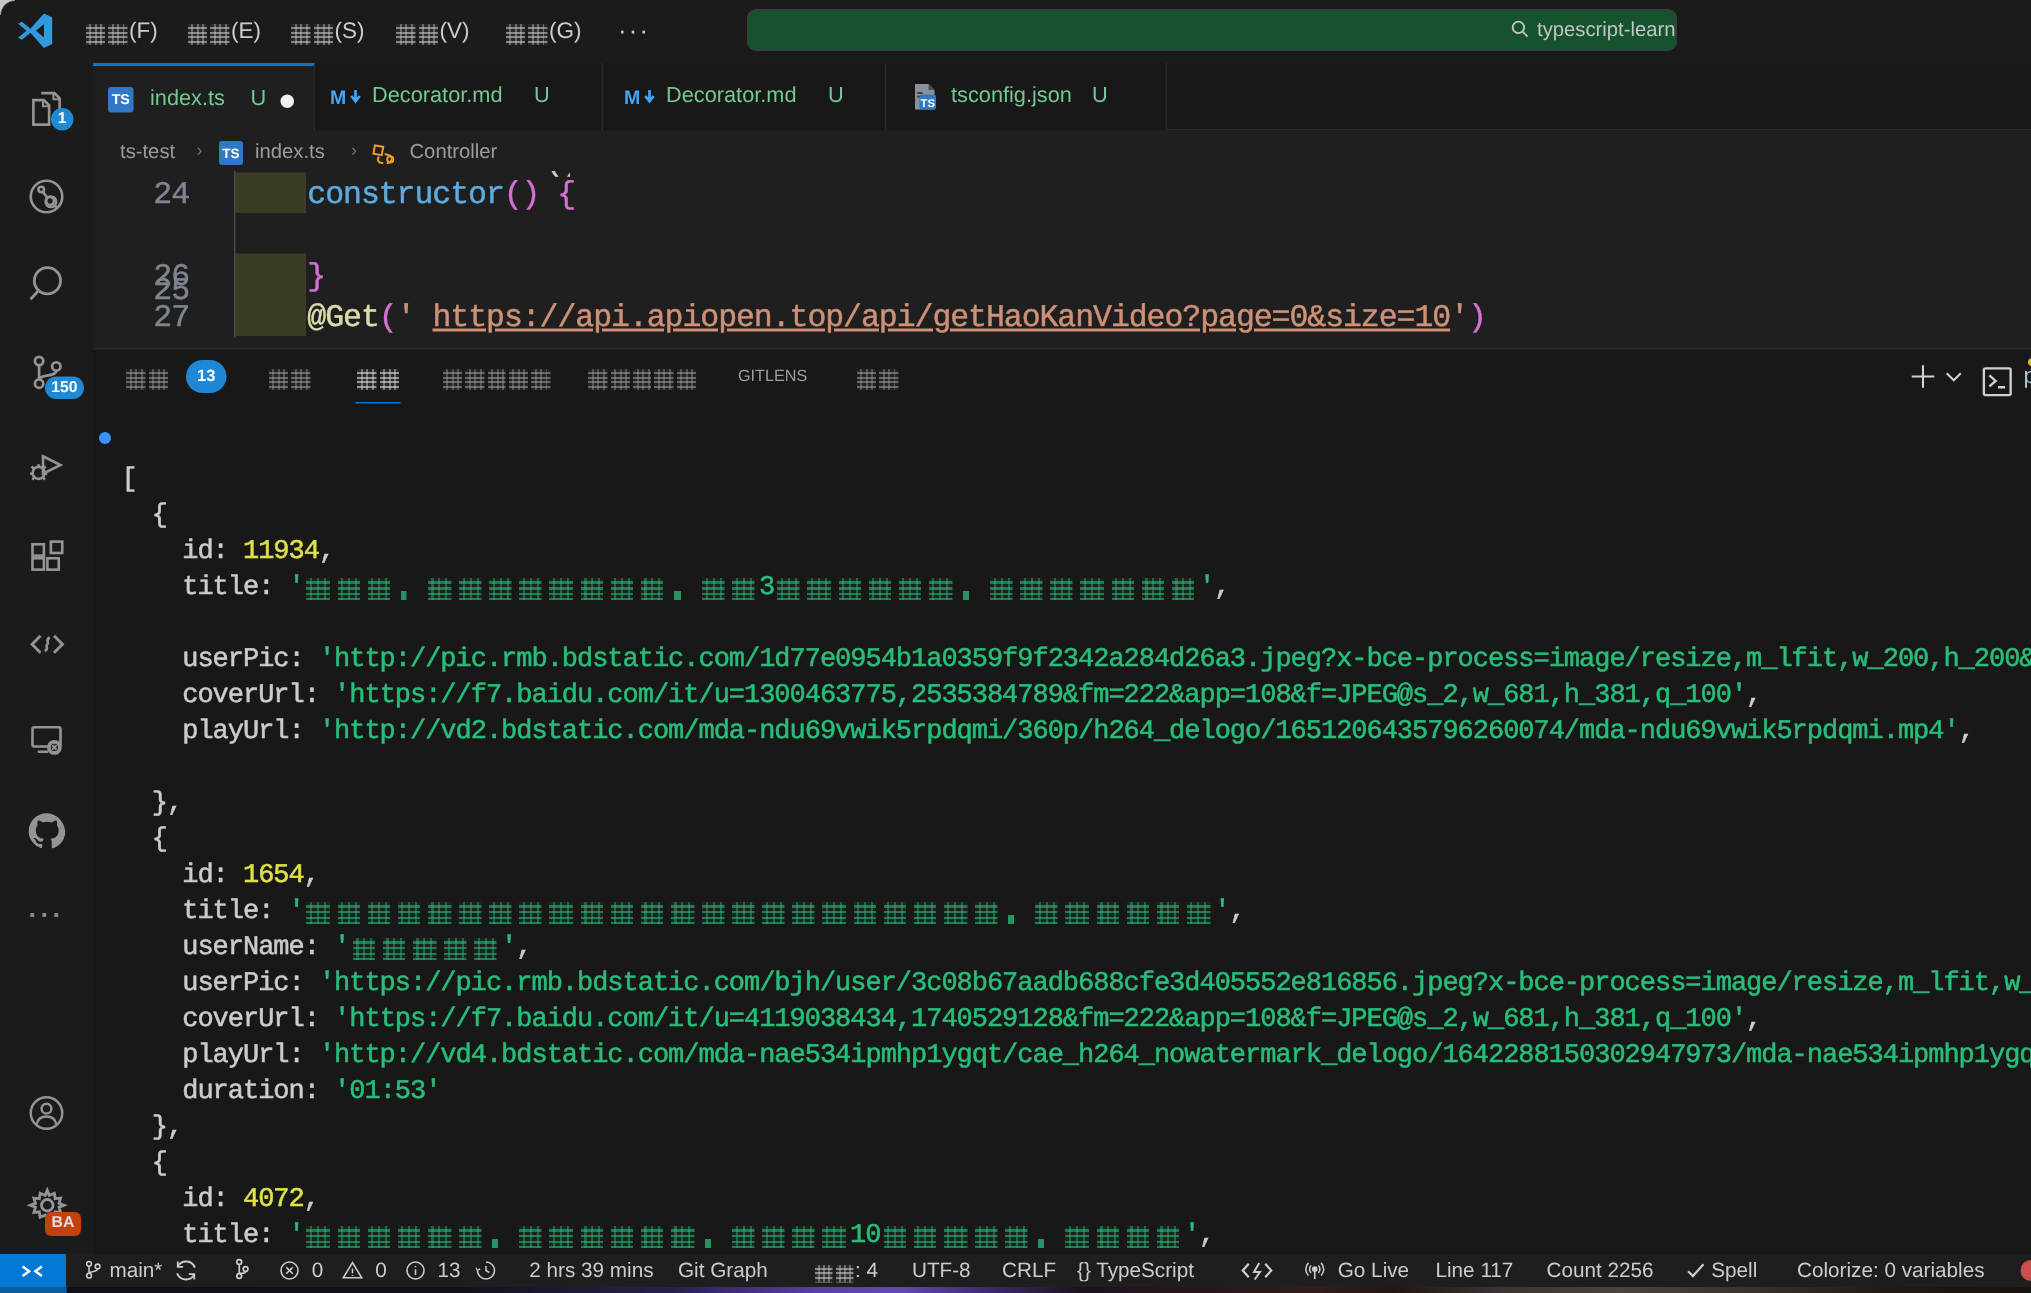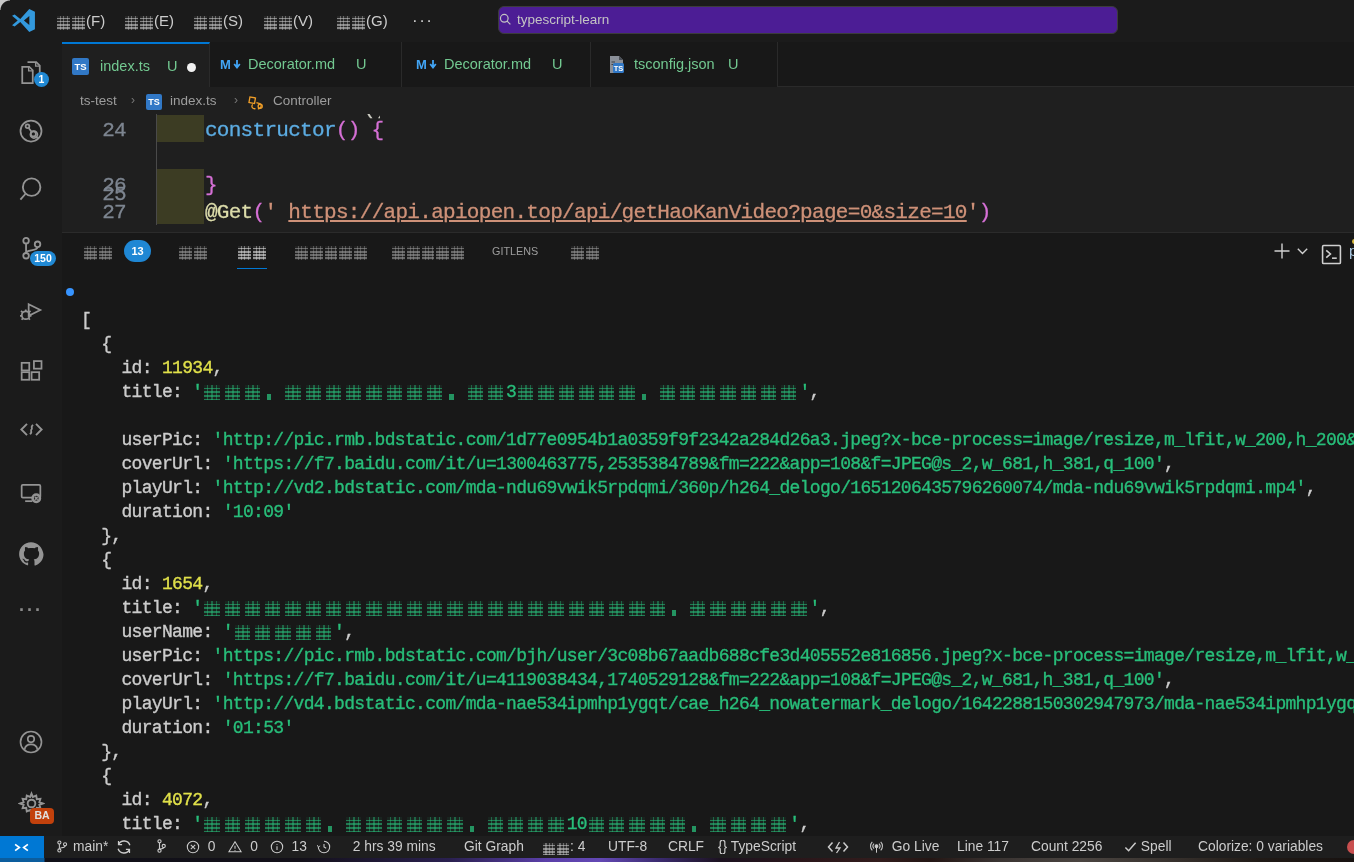--- a/index.html
+++ b/index.html
@@ -7,22 +7,22 @@
     font-family:"Liberation Sans",sans-serif; }
   #app { position:relative; width:1354px; height:862px; background:#181818; }
 
   
   #titlebar { position:absolute; left:0; top:0; width:1354px; height:42px; background:#1b1b1b; }
   #corner { position:absolute; left:0; top:0; width:10px; height:10px;
     background:radial-gradient(circle at 10px 10px, transparent 9px, #c8c8c8 10px); }
   .menu { position:absolute; top:0; height:42px; line-height:42px; color:#cccccc; font-size:15px; }
   #logo { position:absolute; left:12px; top:9px; }
   #searchbox { position:absolute; left:498px; top:6px; width:620px; height:28px;
-    background:#4c1d95; border:1px solid #3c3c3c; border-radius:6px;
-    color:#c4c4c4; font-size:13.5px; text-align:left; line-height:26px; }
+    background:#14532d; border:1px solid #3c3c3c; border-radius:6px;
+    color:#c4c4c4; font-size:13.5px; text-align:right; line-height:26px; }
 
   
   #activitybar { position:absolute; left:0; top:42px; width:62px; height:794px; background:#1b1b1b; }
   .aicon { position:absolute; left:0; width:62px; text-align:center; }
   .abadge { position:absolute; background:#2089d4; color:#fff; border-radius:10px;
     font-size:10.5px; line-height:15px; text-align:center; font-weight:bold; }
 
   
   #tabbar { position:absolute; left:62px; top:42px; width:1292px; height:45px; background:#181818;
     border-bottom:1px solid #2a2a2a; }
@@ -296,21 +296,20 @@
 </div>
 <div id="terminal">
 <div id="cmddot"></div>
 <div class="tl" style="top:24px;"><span class="k">[</span></div>
 <div class="tl" style="top:48px;"><span class="k">  {</span></div>
 <div class="tl" style="top:72px;"><span class="k">    id: </span><span class="y">11934</span><span class="k">,</span></div>
 <div class="tl" style="top:96px;"><span class="k">    title: </span><span class="g">'<span class="cj">罗</span><span class="cj">兰</span><span class="cj">度</span><span class="cp">：</span><span class="cj">陈</span><span class="cj">百</span><span class="cj">祥</span><span class="cj">找</span><span class="cj">到</span><span class="cj">好</span><span class="cj">工</span><span class="cj">作</span><span class="cp">，</span><span class="cj">一</span><span class="cj">月</span>3<span class="cj">万</span><span class="cj">啥</span><span class="cj">都</span><span class="cj">不</span><span class="cj">用</span><span class="cj">干</span><span class="cp">，</span><span class="cj">光</span><span class="cj">伺</span><span class="cj">候</span><span class="cj">千</span><span class="cj">金</span><span class="cj">小</span><span class="cj">姐</span>'</span><span class="k">,</span></div>
 <div class="tl" style="top:144px;"><span class="k">    userPic: </span><span class="g">'http://pic.rmb.bdstatic.com/1d77e0954b1a0359f9f2342a284d26a3.jpeg?x-bce-process=image/resize,m_lfit,w_200,h_200&amp;autorotate=1'</span></div>
 <div class="tl" style="top:168px;"><span class="k">    coverUrl: </span><span class="g">'https://f7.baidu.com/it/u=1300463775,2535384789&amp;fm=222&amp;app=108&amp;f=JPEG@s_2,w_681,h_381,q_100'</span><span class="k">,</span></div>
 <div class="tl" style="top:192px;"><span class="k">    playUrl: </span><span class="g">'http://vd2.bdstatic.com/mda-ndu69vwik5rpdqmi/360p/h264_delogo/1651206435796260074/mda-ndu69vwik5rpdqmi.mp4'</span><span class="k">,</span></div>
-<div class="tl" style="top:216px;"><span class="k">    duration: </span><span class="g">'10:09'</span></div>
 <div class="tl" style="top:240px;"><span class="k">  },</span></div>
 <div class="tl" style="top:264px;"><span class="k">  {</span></div>
 <div class="tl" style="top:288px;"><span class="k">    id: </span><span class="y">1654</span><span class="k">,</span></div>
 <div class="tl" style="top:312px;"><span class="k">    title: </span><span class="g">'<span class="cj">这</span><span class="cj">只</span><span class="cj">狗</span><span class="cj">太</span><span class="cj">聪</span><span class="cj">明</span><span class="cj">不</span><span class="cj">但</span><span class="cj">会</span><span class="cj">帮</span><span class="cj">主</span><span class="cj">人</span><span class="cj">掰</span><span class="cj">玉</span><span class="cj">米</span><span class="cj">还</span><span class="cj">会</span><span class="cj">帮</span><span class="cj">助</span><span class="cj">主</span><span class="cj">人</span><span class="cj">推</span><span class="cj">车</span><span class="cp">，</span><span class="cj">甚</span><span class="cj">至</span><span class="cj">很</span><span class="cj">讲</span><span class="cj">卫</span><span class="cj">生</span>'</span><span class="k">,</span></div>
 <div class="tl" style="top:336px;"><span class="k">    userName: </span><span class="g">'<span class="cj">小</span><span class="cj">刚</span><span class="cj">看</span><span class="cj">娱</span><span class="cj">乐</span>'</span><span class="k">,</span></div>
 <div class="tl" style="top:360px;"><span class="k">    userPic: </span><span class="g">'https://pic.rmb.bdstatic.com/bjh/user/3c08b67aadb688cfe3d405552e816856.jpeg?x-bce-process=image/resize,m_lfit,w_200,h_200&amp;autorotate=1'</span></div>
 <div class="tl" style="top:384px;"><span class="k">    coverUrl: </span><span class="g">'https://f7.baidu.com/it/u=4119038434,1740529128&amp;fm=222&amp;app=108&amp;f=JPEG@s_2,w_681,h_381,q_100'</span><span class="k">,</span></div>
 <div class="tl" style="top:408px;"><span class="k">    playUrl: </span><span class="g">'http://vd4.bdstatic.com/mda-nae534ipmhp1ygqt/cae_h264_nowatermark_delogo/1642288150302947973/mda-nae534ipmhp1ygqt.mp4'</span></div>
 <div class="tl" style="top:432px;"><span class="k">    duration: </span><span class="g">'01:53'</span></div>
 <div class="tl" style="top:456px;"><span class="k">  },</span></div>
@@ -368,21 +367,21 @@
     <span style="margin-left:4px;">13</span>
   </div>
   <div class="si" style="left:317px;">
     <svg width="14" height="14" viewBox="0 0 16 16" fill="none" stroke="#cccccc" stroke-width="1.2" style="vertical-align:-2.5px;">
           <path d="M8 1.5 A6.5 6.5 0 1 1 1.5 8"></path>
           <path d="M1.5 8 L0.2 5.8 M1.5 8 L3.6 6.8" stroke-width="1"></path>
           <path d="M8 4.5 V8 L10.5 9.5"></path>
         </svg>
     <span style="margin-left:18px;">2 hrs 39 mins</span>
   </div>
-  <div class="si" style="left:464px;">Git Graph</div>
+  <div class="si" style="left:452px;">Git Graph</div>
   <div class="si" style="left:542px;"><span class="cs">空</span><span class="cs">格</span>: 4</div>
   <div class="si" style="left:608px;">UTF-8</div>
   <div class="si" style="left:668px;">CRLF</div>
   <div class="si" style="left:718px;">{} TypeScript</div>
   <div class="si" style="left:827px;"><svg width="22" height="14" viewBox="0 0 22 14" fill="none" stroke="#cccccc" stroke-width="1.5" style="vertical-align:-2.5px;">
           <path d="M5.5 2.5 L1.5 7 L5.5 11.5 M16.5 2.5 L20.5 7 L16.5 11.5"></path>
           <path d="M12.5 2 L9 8 H13 L9.5 13" stroke-width="1.3"></path>
         </svg></div>
   <div class="si" style="left:869px;">
     <svg width="15" height="14" viewBox="0 0 16 16" fill="none" stroke="#cccccc" stroke-width="1.2" style="vertical-align:-2.5px;">

